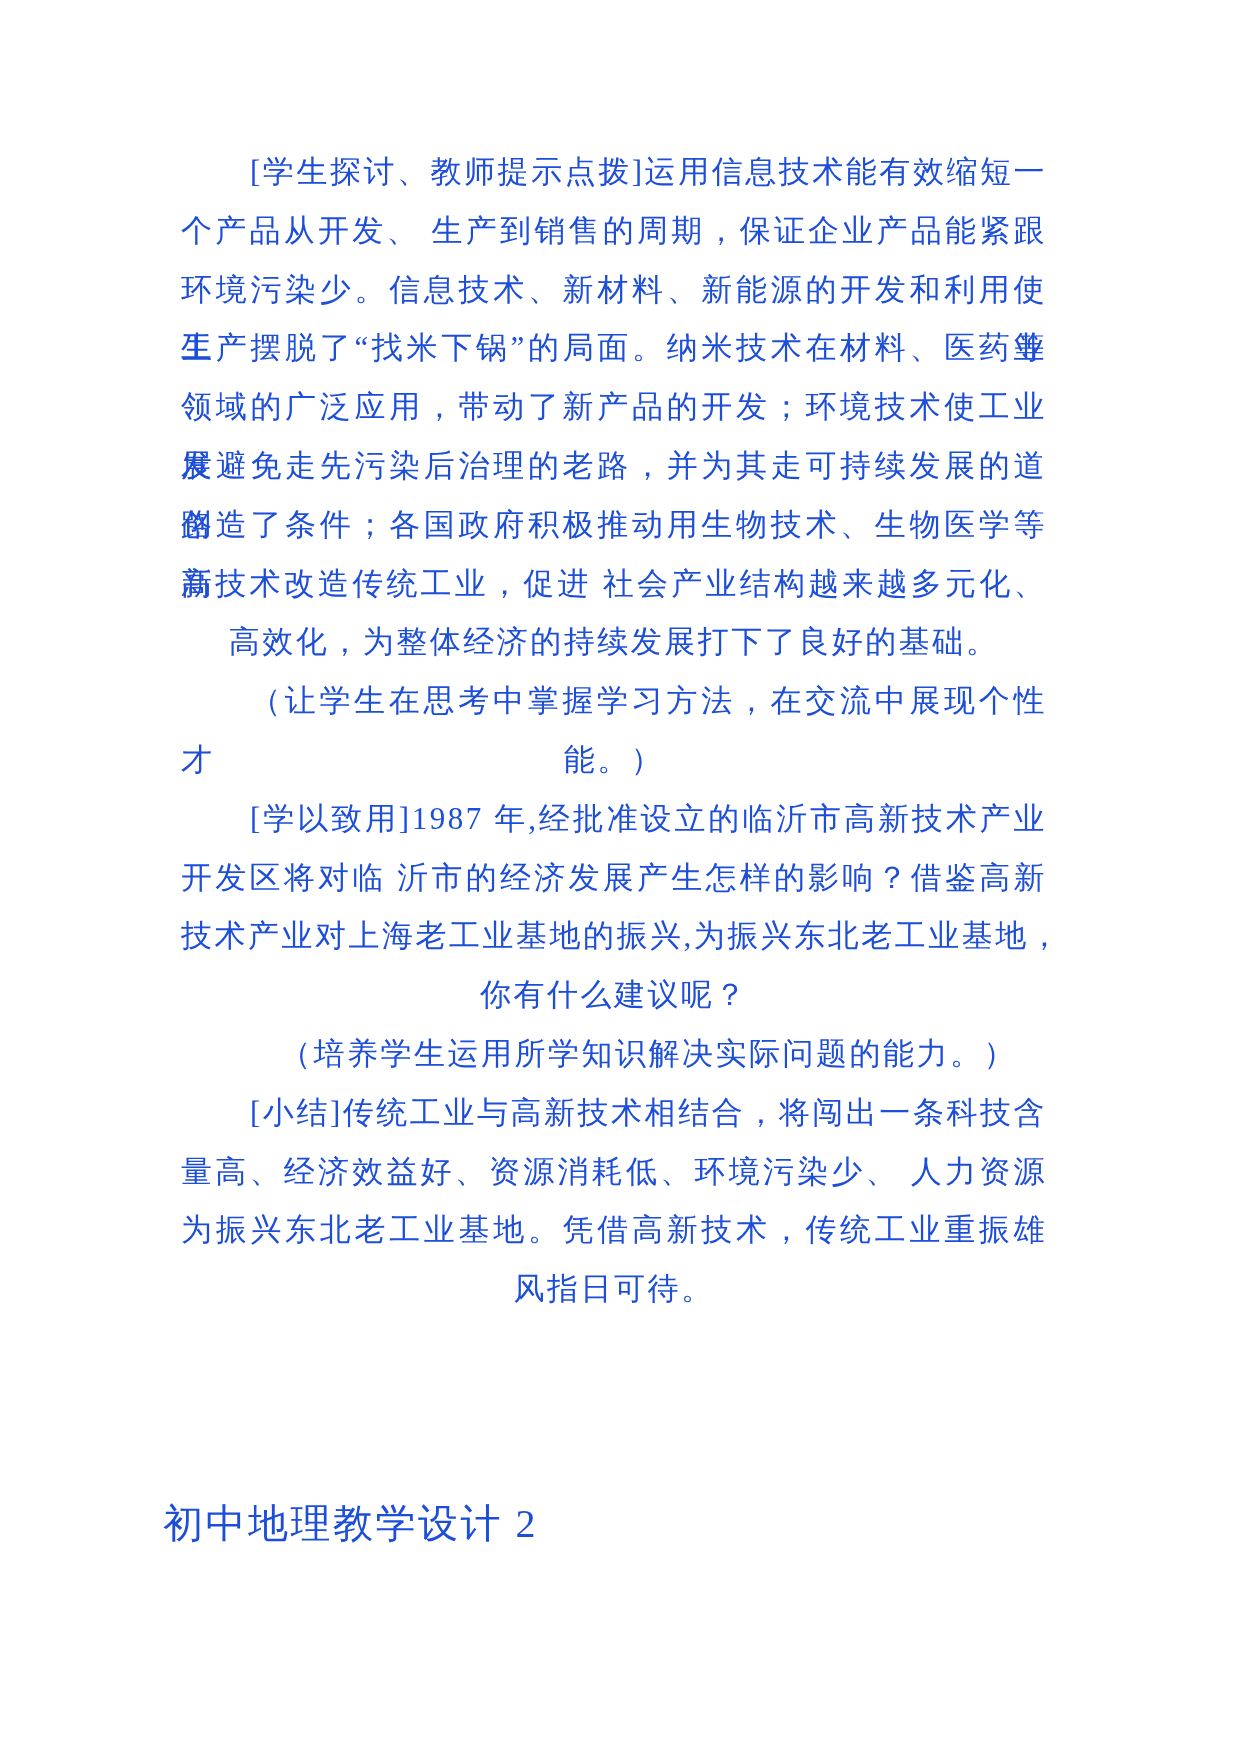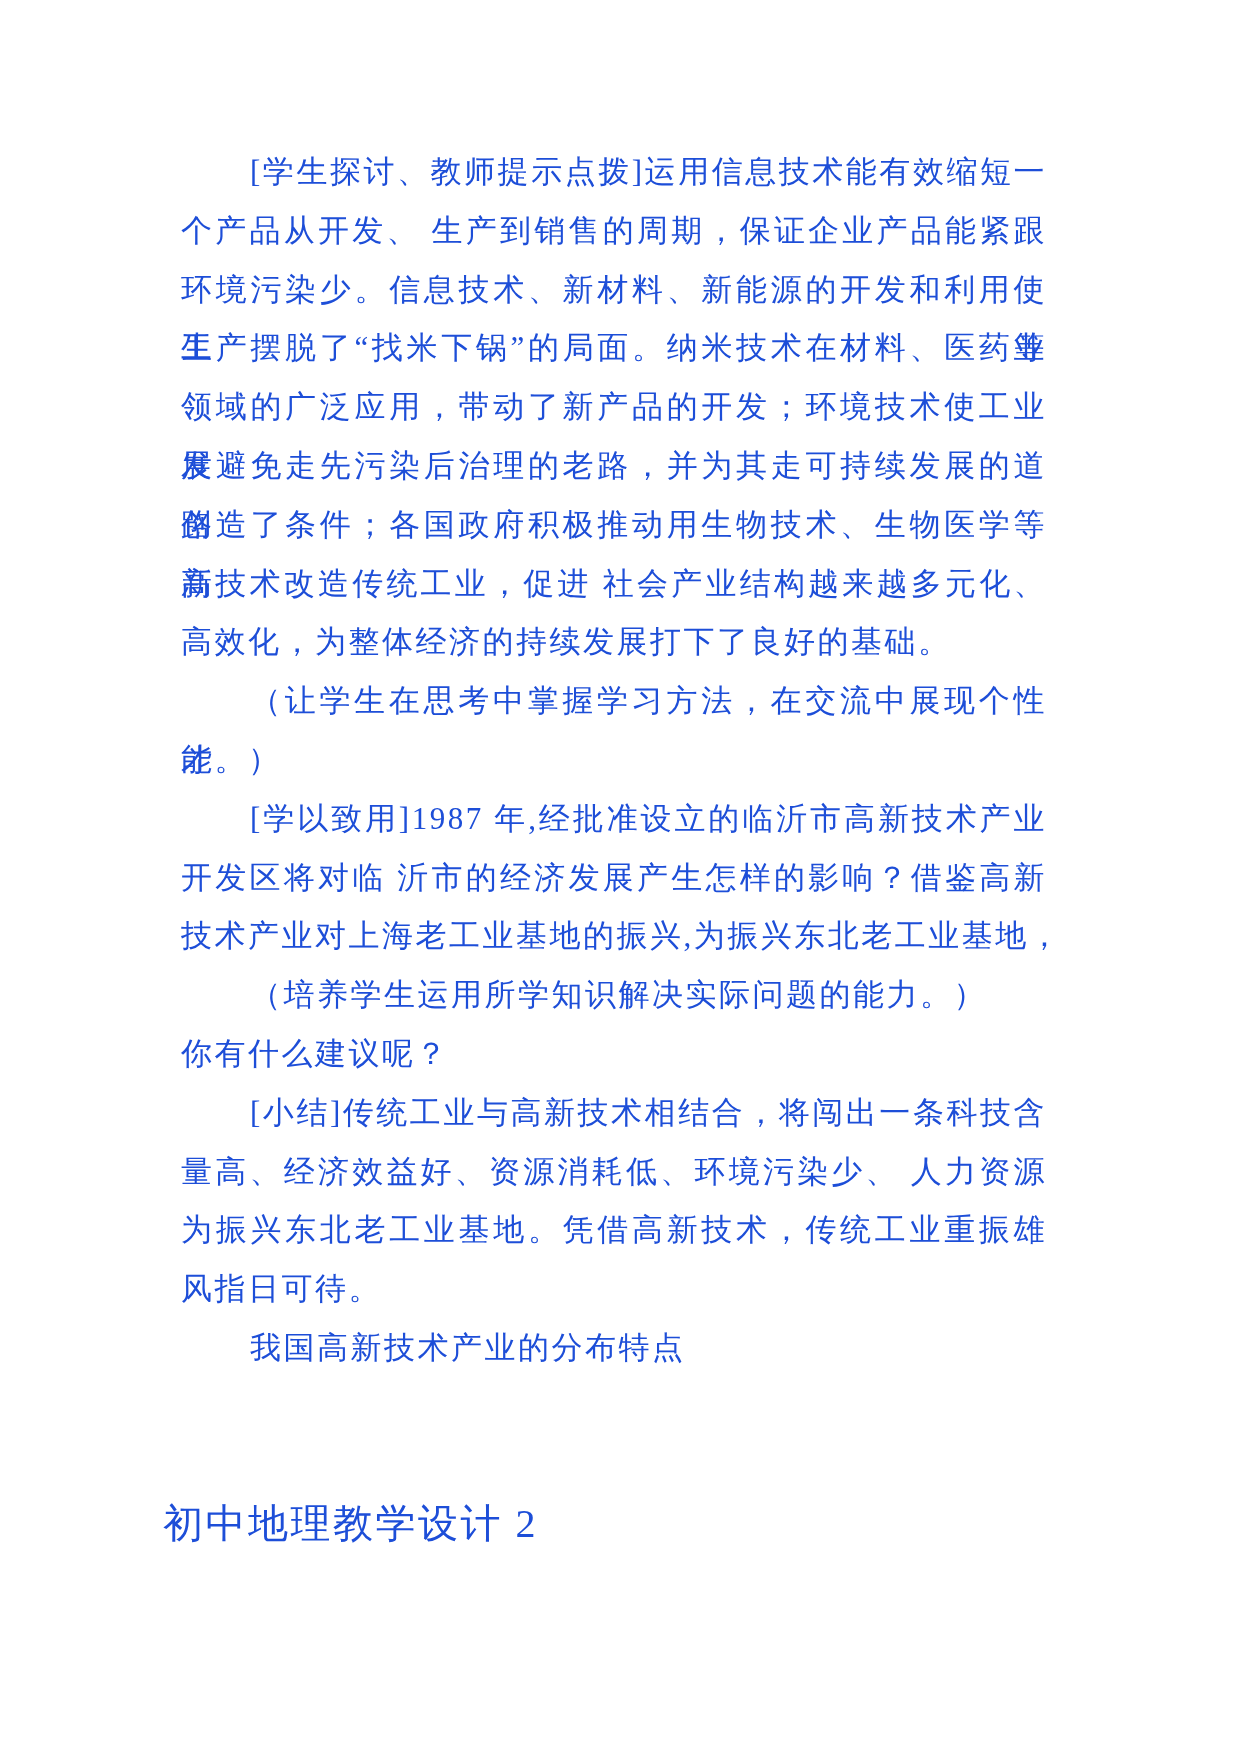--- a/index.html
+++ b/index.html
@@ -21,21 +21,21 @@
     left: 181px;
     top: 143px;
     width: 866px;
     font-size: 31px;
     letter-spacing: 2.5px;
   }
   .line {
     height: 58.8px;
     line-height: 58.8px;
     white-space: nowrap;
-    text-align: left;
+    text-align: center;
   }
   .line.justify {
     white-space: normal;
     text-align: justify;
     text-align-last: justify;
     text-justify: inter-character;
   }
   .line.indent {
     text-indent: 69px;
   }
@@ -62,22 +62,21 @@
       <div class="line justify">领域的广泛应用，带动了新产品的开发；环境技术使工业发</div>
       <div class="line justify">展避免走先污染后治理的老路，并为其走可持续发展的道路</div>
       <div class="line justify">创造了条件；各国政府积极推动用生物技术、生物医学等高</div>
       <div class="line justify">新技术改造传统工业，促进 社会产业结构越来越多元化、</div>
       <div class="line">高效化，为整体经济的持续发展打下了良好的基础。</div>
       <div class="line indent justify">（让学生在思考中掌握学习方法，在交流中展现个性才</div>
       <div class="line">能。）</div>
       <div class="line indent justify">[学以致用]1987 年,经批准设立的临沂市高新技术产业</div>
       <div class="line justify">开发区将对临 沂市的经济发展产生怎样的影响？借鉴高新</div>
       <div class="line">技术产业对上海老工业基地的振兴,为振兴东北老工业基地，</div>
+      <div class="line">你有什么建议呢？</div>
       <div class="line indent">（培养学生运用所学知识解决实际问题的能力。）</div>
-      <div class="line">你有什么建议呢？</div>
       <div class="line indent justify">[小结]传统工业与高新技术相结合，将闯出一条科技含</div>
       <div class="line justify">量高、经济效益好、资源消耗低、环境污染少、 人力资源</div>
       <div class="line justify">为振兴东北老工业基地。凭借高新技术，传统工业重振雄</div>
       <div class="line">风指日可待。</div>
-      <div class="line indent">我国高新技术产业的分布特点</div>
     </div>
   <div class="page-footer">初中地理教学设计 2</div>
 </div>
 
 </body></html>

